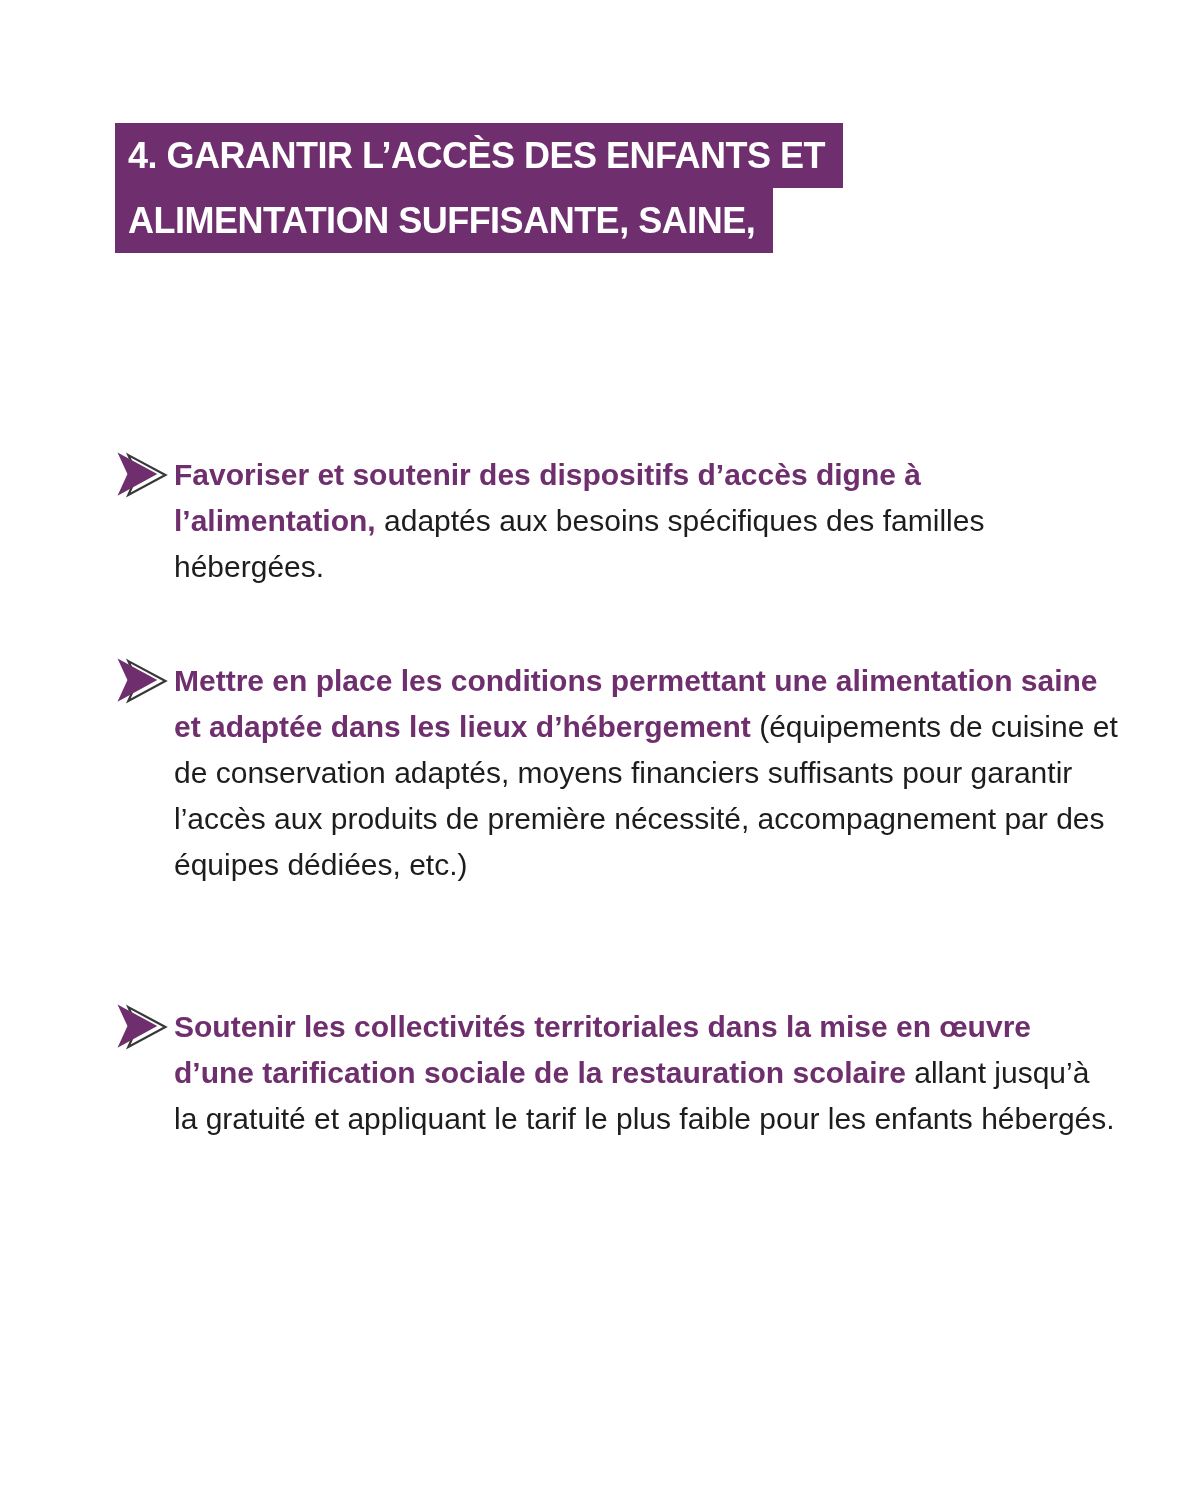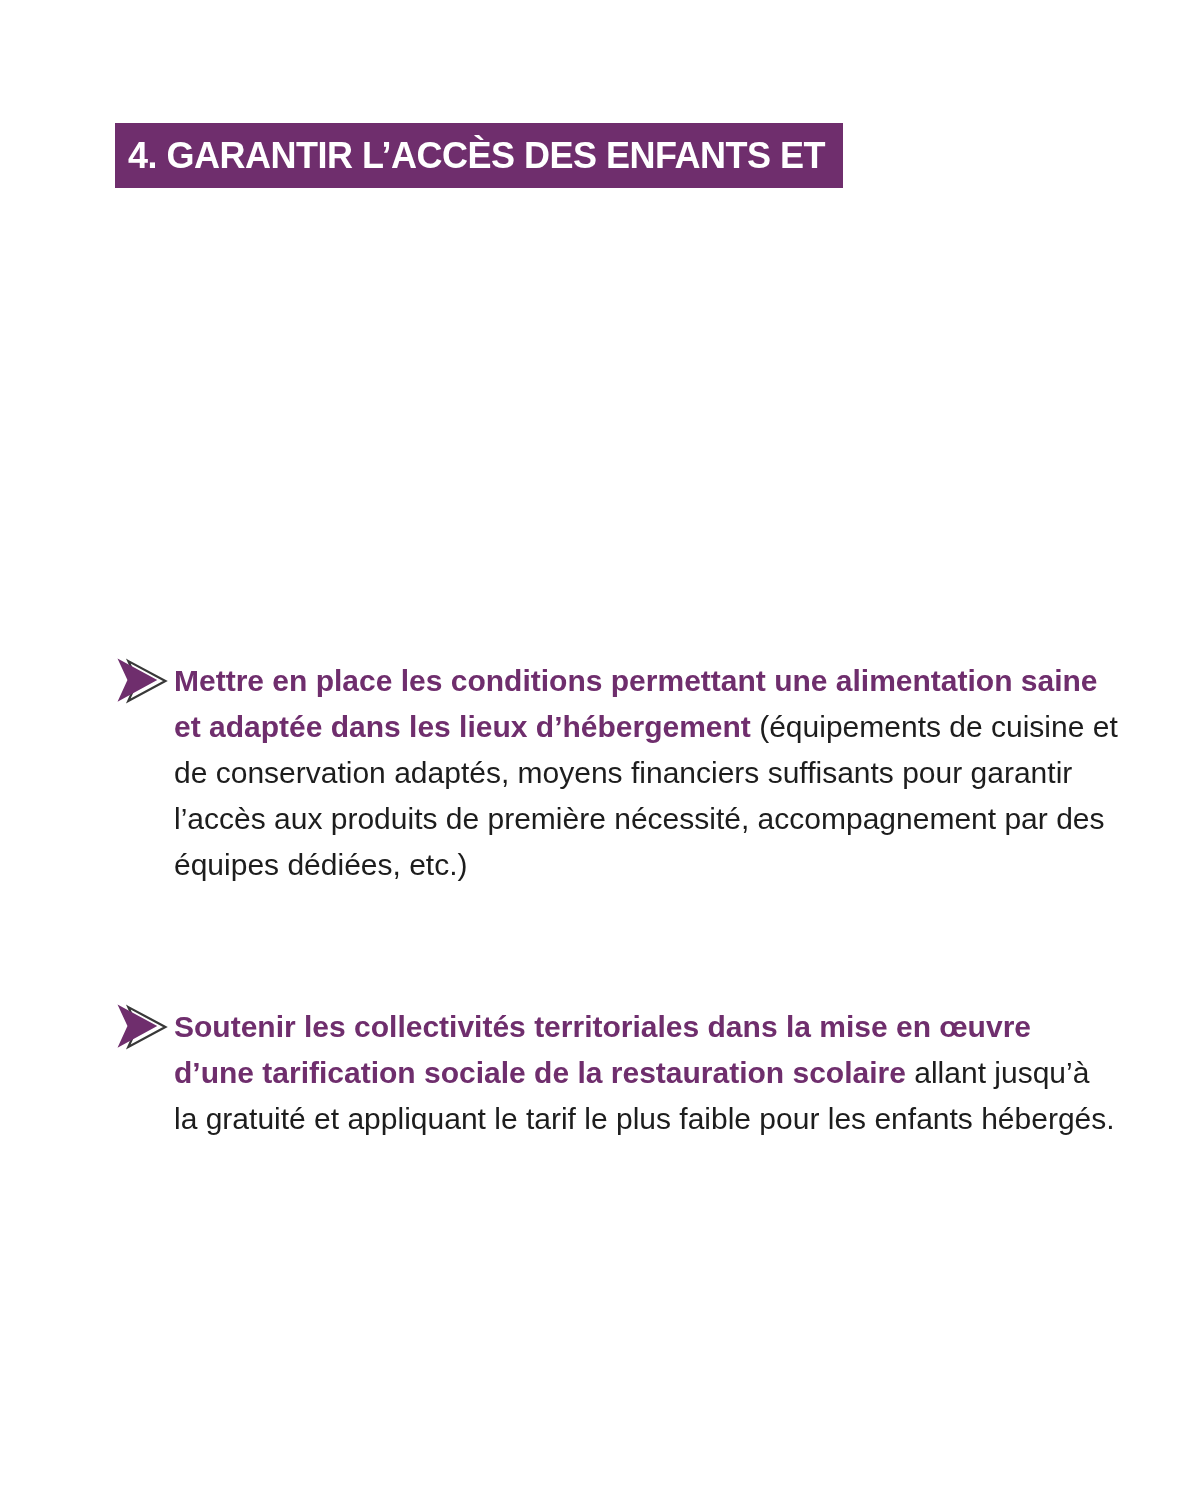--- a/index.html
+++ b/index.html
@@ -78,22 +78,32 @@
   #bullet-2 { top: 658px; }
   #bullet-3 { top: 1004px; }
 </style>
 </head>
 <body>
 
 <div class="page">
 
   <header class="header">
     <div class="header-line">4. GARANTIR L’ACCÈS DES ENFANTS ET</div>
+    <div class="header-line">ALIMENTATION SUFFISANTE, SAINE,</div>
   </header>
 
+  <section class="bullet" id="bullet-1">
+    <span class="arrow">
+      <svg viewBox="0 0 62 52" aria-hidden="true">
+        <path class="arrow-outline" d="M17,4 L58,26 L17,48 L27,26 Z"></path>
+        <path class="arrow-fill" d="M5,1 L49,25 L5,49 L16,25 Z"></path>
+      </svg>
+    </span>
+    <p class="bullet-text"><span class="lead">Favoriser et soutenir des dispositifs d’accès digne à l’alimentation,</span><span class="rest"> adaptés aux besoins spécifiques des familles hébergées.</span></p>
+  </section>
 
   <section class="bullet" id="bullet-3">
     <span class="arrow">
       <svg viewBox="0 0 62 52" aria-hidden="true">
         <path class="arrow-outline" d="M17,4 L58,26 L17,48 L27,26 Z"></path>
         <path class="arrow-fill" d="M5,1 L49,25 L5,49 L16,25 Z"></path>
       </svg>
     </span>
     <p class="bullet-text"><span class="lead">Soutenir les collectivités territoriales dans la mise en œuvre d’une tarification sociale de la restauration scolaire</span><span class="rest"> allant jusqu’à la gratuité et appliquant le tarif le plus faible pour les enfants hébergés.</span></p>
   </section>

